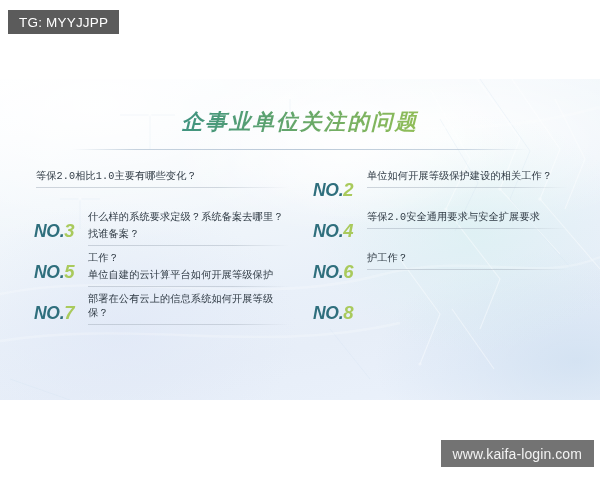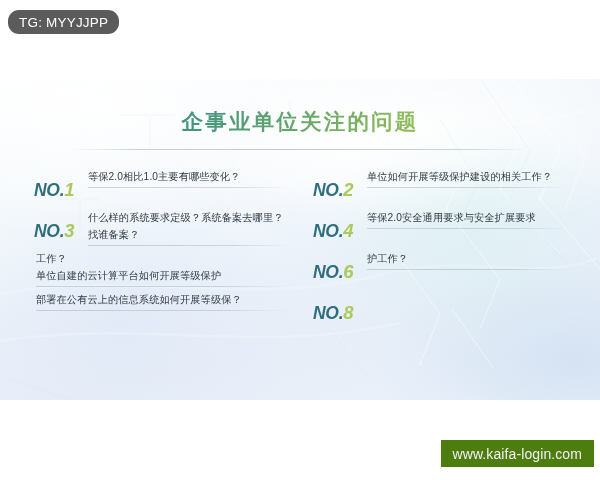--- a/index.html
+++ b/index.html
@@ -23,33 +23,32 @@
     height: 24px;
     padding: 0 11px;
     display: flex;
     align-items: center;
     background: #5b5b5b;
     color: #ffffff;
     font-size: 13.5px;
     letter-spacing: 0.2px;
     white-space: nowrap;
     z-index: 30;
-    border-radius: 11px;
   }
 
   
   .url-badge {
     position: absolute;
     right: 6px;
     bottom: 13px;
     height: 27px;
     padding: 0 12px;
     display: flex;
     align-items: center;
-    background: #4d7c0f;
+    background: #737373;
     color: #f2f2f2;
     font-size: 14px;
     letter-spacing: 0.1px;
     white-space: nowrap;
     z-index: 30;
   }
 
   
   .slide {
     position: absolute;
@@ -112,20 +111,21 @@
 
   
   .slide-title {
     position: absolute;
     top: 28px;
     left: 0;
     width: 100%;
     text-align: center;
     font-size: 21.5px;
     font-weight: bold;
+    font-style: italic;
     letter-spacing: 2.2px;
     background-image: linear-gradient(100deg, #16707e 0%, #2f8b8a 22%, #6aa967 52%, #9fc553 76%, #c5d85f 100%);
     -webkit-background-clip: text;
     background-clip: text;
     -webkit-text-fill-color: transparent;
     color: #4e9a6b;
   }
 
   .title-rule {
     position: absolute;
@@ -182,20 +182,21 @@
     min-width: 0;
     padding-left: 2px;
   }
 
   .qa-text {
     font-size: 10.2px;
     line-height: 14px;
     color: #2f3a44;
     letter-spacing: 0.1px;
     padding-bottom: 3px;
+    font-family: Liberation Mono, monospace;
   }
 
   .qa-underline {
     height: 1px;
     width: 100%;
     background: linear-gradient(to right,
         rgba(170,180,192,0.55) 0%,
         rgba(170,180,192,0.5) 72%,
         rgba(170,180,192,0) 100%);
   }
@@ -247,21 +248,20 @@
     </g>
   </svg>
 
   <div class="slide-title">企事业单位关注的问题</div>
 
   <div class="title-rule"></div>
 
   <div class="qa-grid">
 
     <div class="qa-item">
-      <div class="qa-no"><span>NO.</span><span class="digit">1</span></div>
       <div class="qa-body">
         <div class="qa-text">等保2.0相比1.0主要有哪些变化？</div>
         <div class="qa-underline"></div>
       </div>
     </div>
 
     <div class="qa-item">
       <div class="qa-no"><span>NO.</span><span class="digit">2</span></div>
       <div class="qa-body">
         <div class="qa-text">单位如何开展等级保护建设的相关工作？</div>
@@ -280,36 +280,38 @@
 
     <div class="qa-item">
       <div class="qa-no"><span>NO.</span><span class="digit">4</span></div>
       <div class="qa-body">
         <div class="qa-text">等保2.0安全通用要求与安全扩展要求</div>
         <div class="qa-underline"></div>
       </div>
     </div>
 
     <div class="qa-item">
+      <div class="qa-no"><span>NO.</span><span class="digit">5</span></div>
       <div class="qa-body">
         <div class="qa-text">工作？</div>
         <div class="qa-text">单位自建的云计算平台如何开展等级保护</div>
         <div class="qa-underline"></div>
       </div>
     </div>
 
     <div class="qa-item">
       <div class="qa-no"><span>NO.</span><span class="digit">6</span></div>
       <div class="qa-body">
         <div class="qa-text">护工作？</div>
         <div class="qa-underline"></div>
       </div>
     </div>
 
     <div class="qa-item">
+      <div class="qa-no"><span>NO.</span><span class="digit">7</span></div>
       <div class="qa-body">
         <div class="qa-text">部署在公有云上的信息系统如何开展等级保？</div>
         <div class="qa-underline"></div>
       </div>
     </div>
 
     <div class="qa-item">
       <div class="qa-no"><span>NO.</span><span class="digit">8</span></div>
     </div>
 

